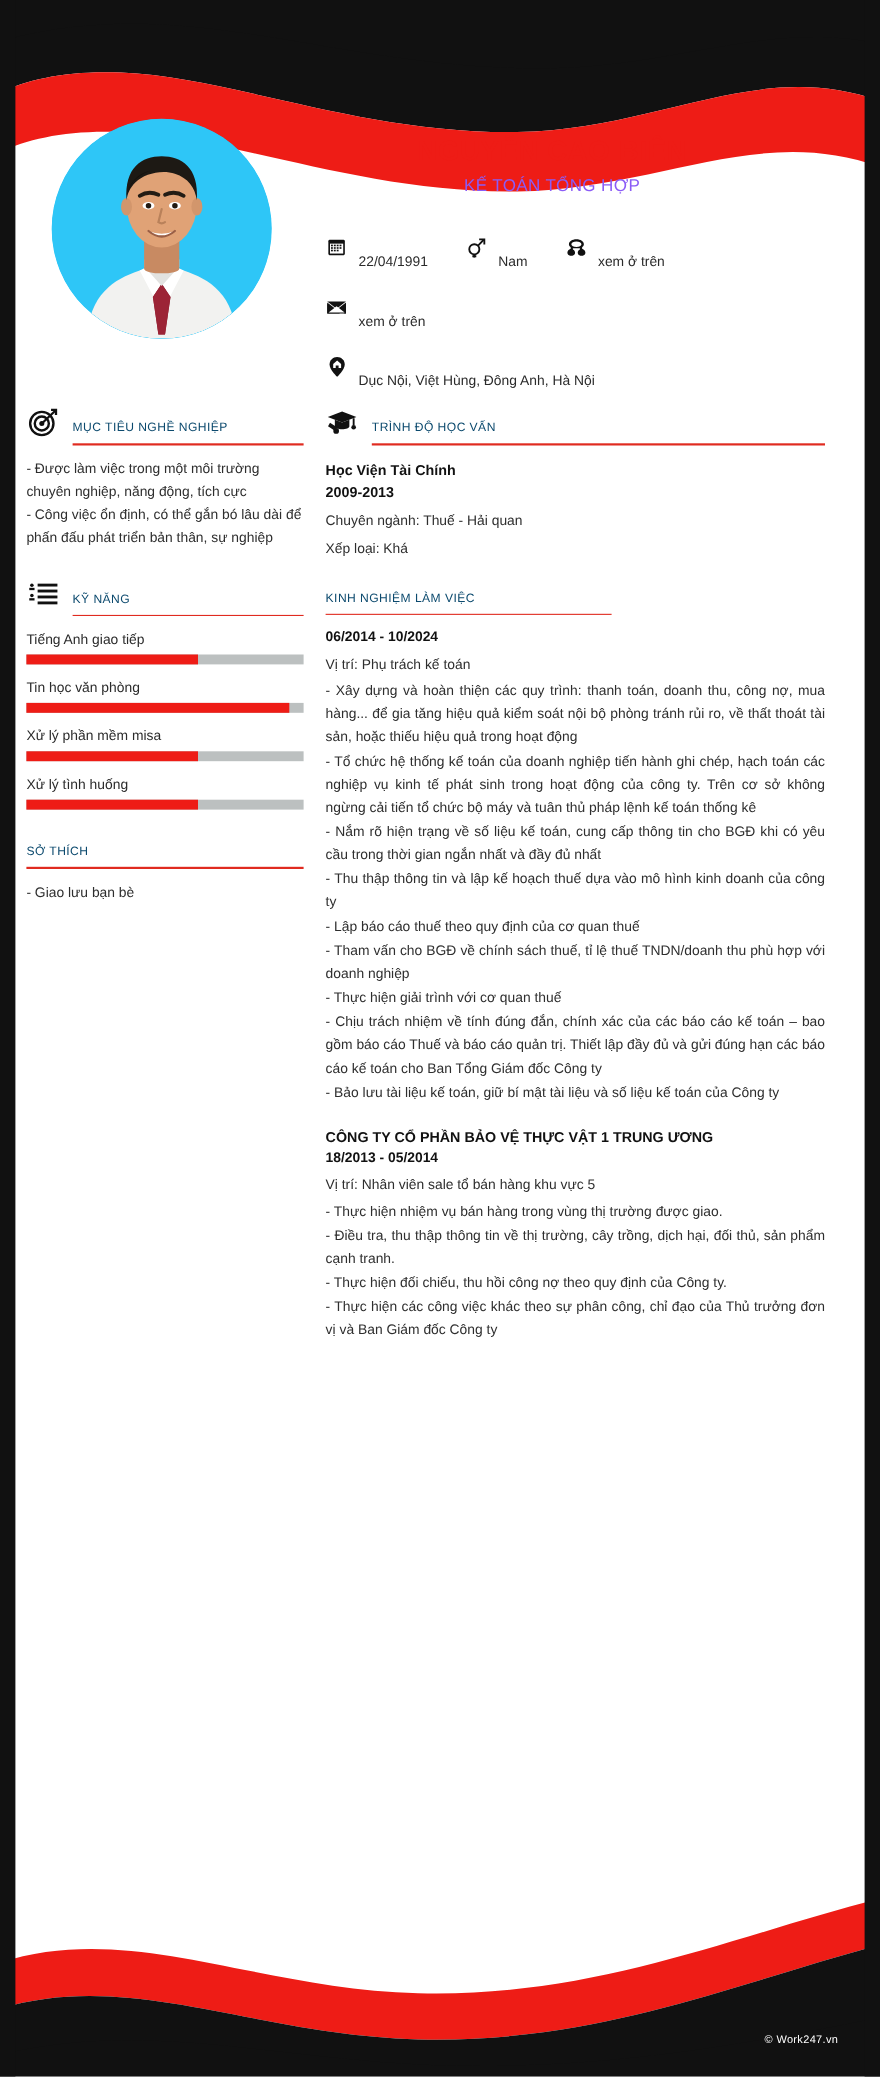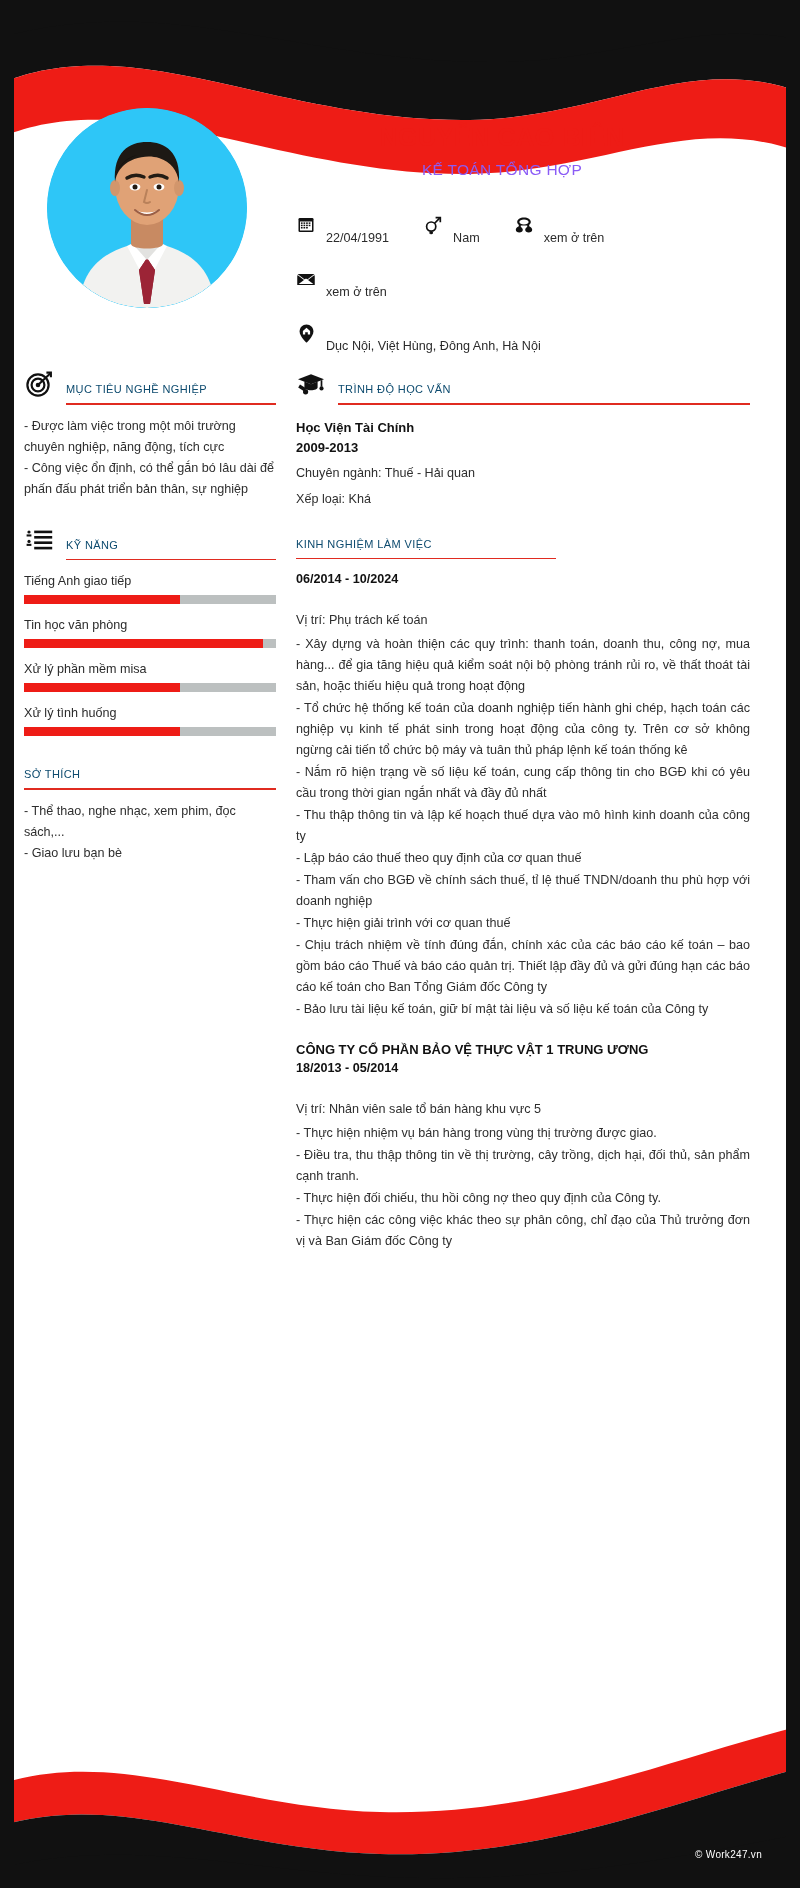--- a/index.html
+++ b/index.html
@@ -99,21 +99,21 @@
 
   
   .edu-school{font-size:13px;font-weight:bold;color:#111;line-height:20px;}
   .edu-line{font-size:12.6px;color:#2e2e2e;line-height:21px;margin-top:5px;}
 
   .job{margin-top:13px;}
   .job-company{
     font-size:13px;font-weight:bold;color:#111;line-height:19px;
   }
   .job-date{font-size:12.6px;font-weight:bold;color:#111;margin-top:2px;}
-  .job-role{font-size:12.6px;color:#2e2e2e;margin-top:27px;}
+  .job-role{font-size:12.6px;color:#2e2e2e;margin-top:11px;}
   .job-bullets{font-size:12.6px;color:#2e2e2e;line-height:21px;margin-top:7px;text-align:justify;}
   .job-bullets p{margin:0 0 1px 0;}
 
   
   .footer{
     position:absolute;right:38px;bottom:28px;z-index:8;
     color:#ffffff;font-size:10px;letter-spacing:.3px;
   }
 </style>
 </head>
@@ -340,21 +340,20 @@
             </div>
         </div>
       </div>
 
       <div class="sec" style="margin-top:30px;">
         <div class="sec-head">
           <span class="sec-title">SỞ THÍCH</span>
         </div>
         <div class="sec-rule"></div>
         <div class="body-txt">
-          <p>- Thể thao, nghe nhạc, xem phim, đọc sách,...</p>
           <p>- Giao lưu bạn bè</p>
         </div>
       </div>
 
     </div>
 
     <div class="col-right">
 
       <div class="sec">
         <div class="sec-head">

